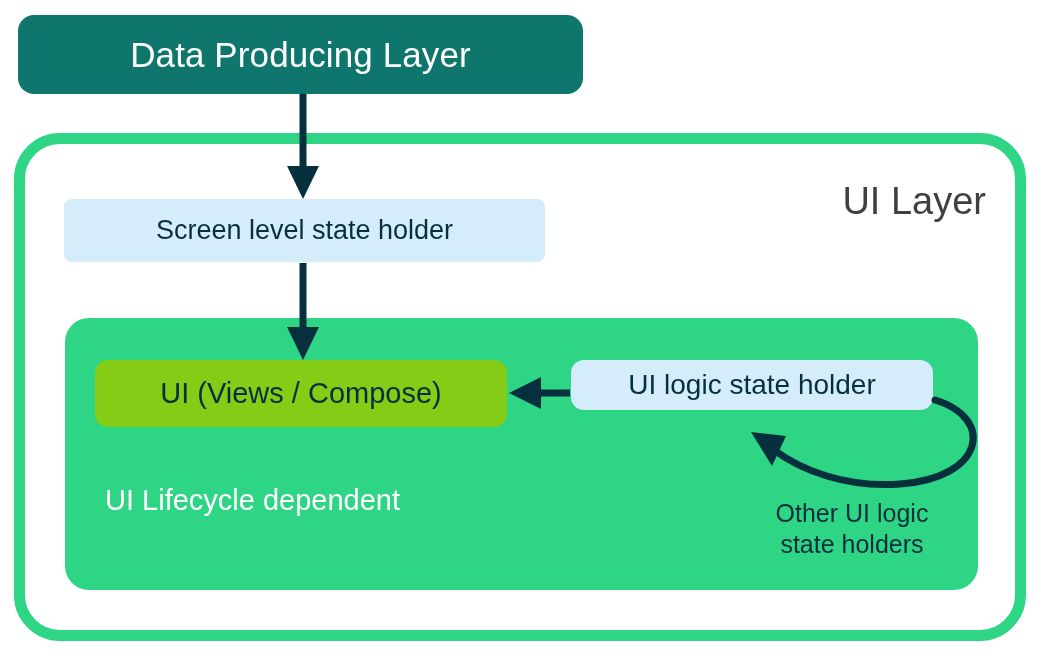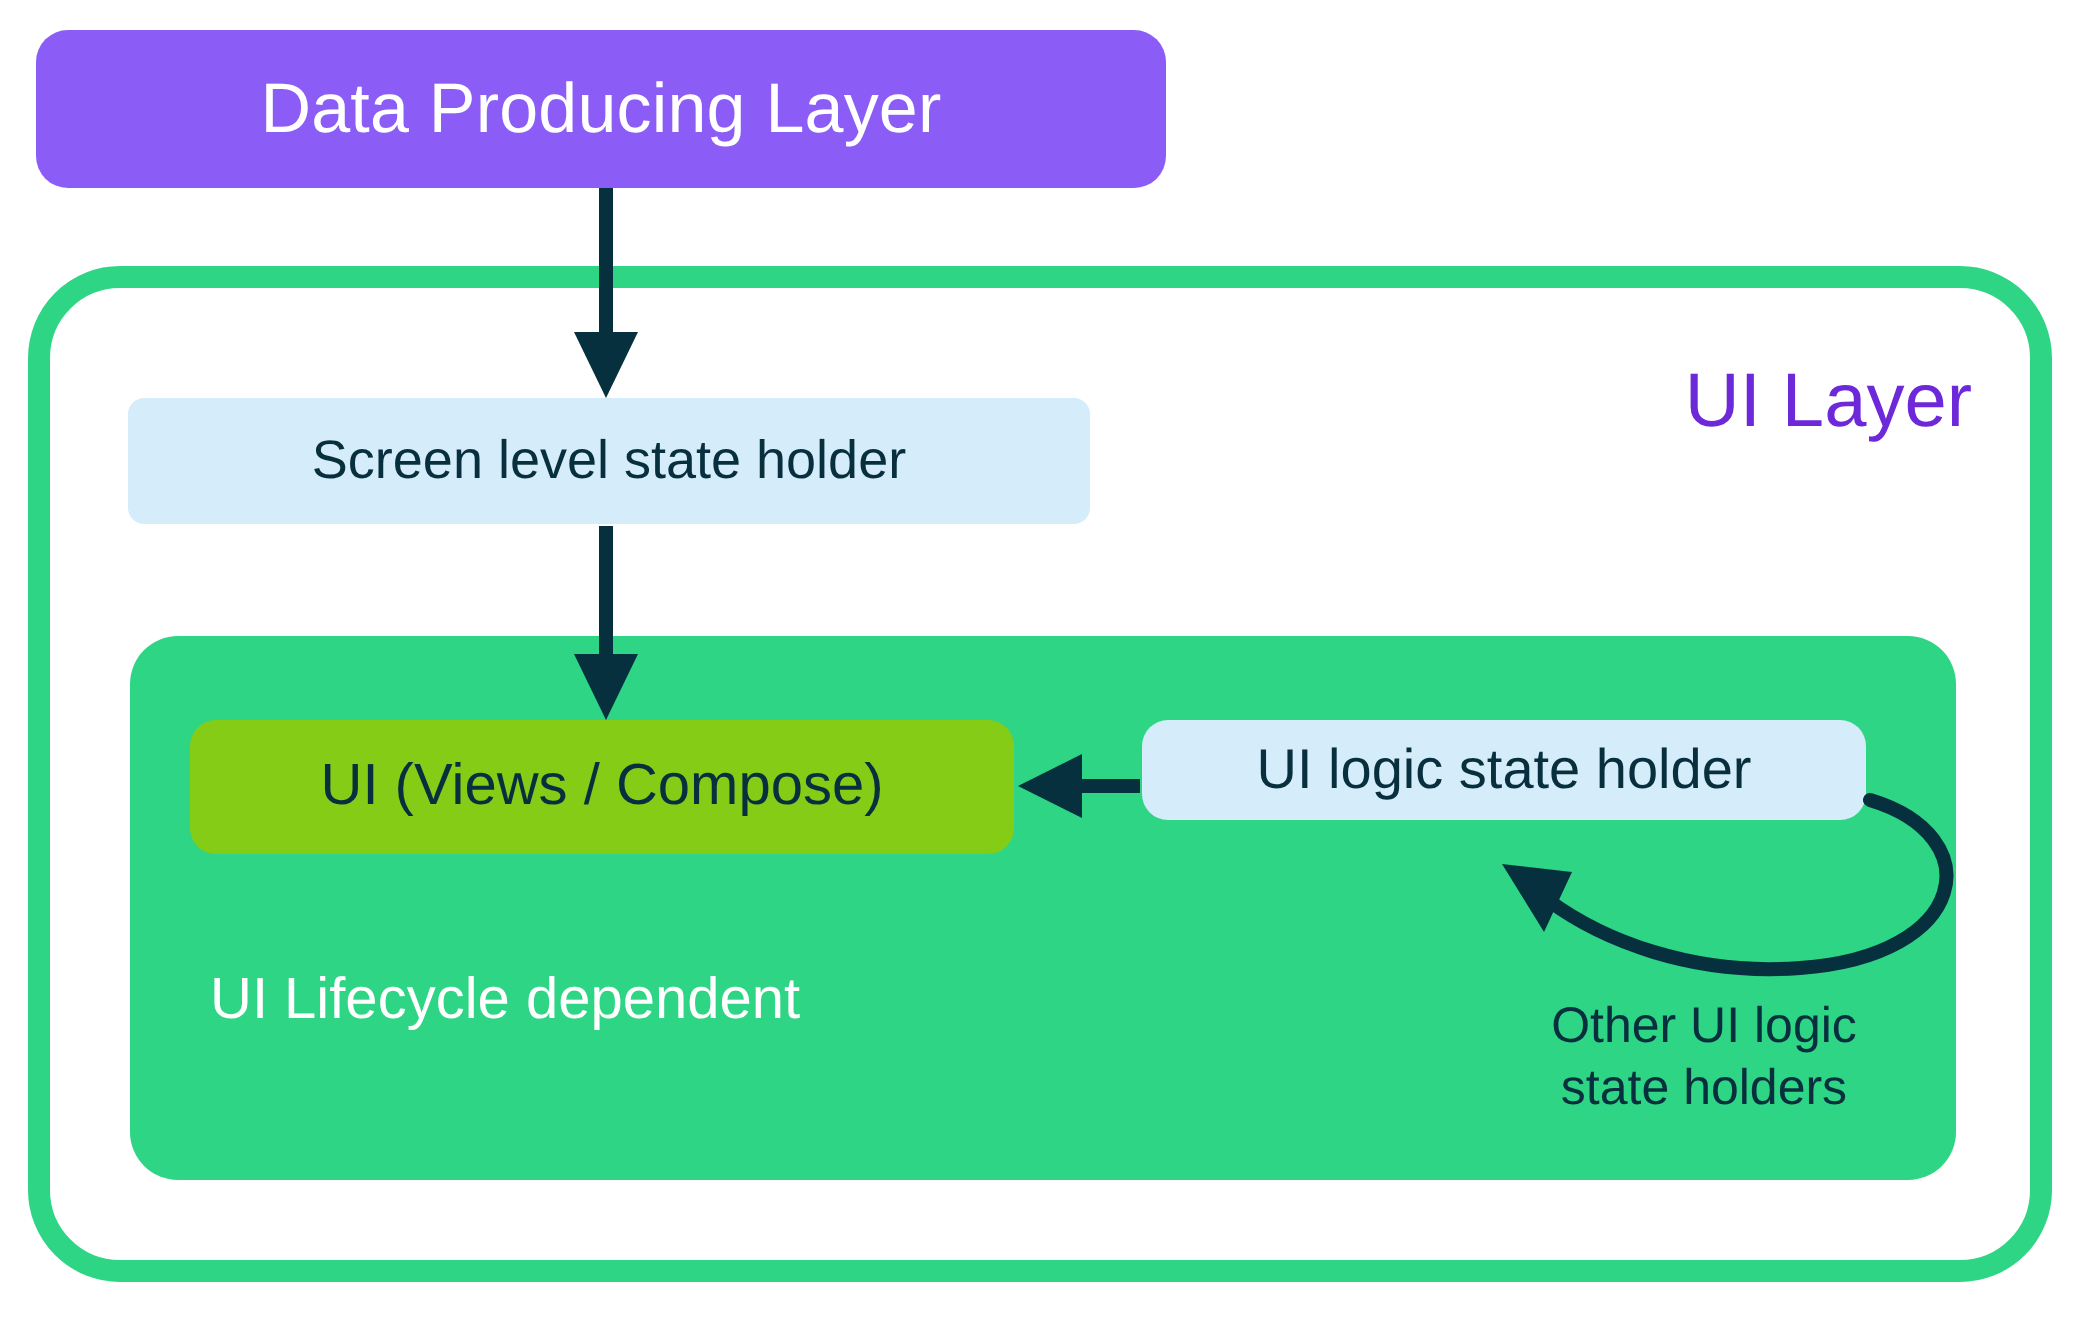--- a/index.html
+++ b/index.html
@@ -20,21 +20,21 @@
     overflow: hidden;
   }
 
   
   .data-producing-layer {
     position: absolute;
     left: 18px;
     top: 15px;
     width: 565px;
     height: 79px;
-    background: #8b5cf6;
+    background: #0f766e;
     border-radius: 16px;
     display: flex;
     align-items: center;
     justify-content: center;
     box-sizing: border-box;
   }
   .data-producing-layer .label {
     color: #ffffff;
     font-size: 35px;
     letter-spacing: 0.1px;
@@ -51,21 +51,21 @@
     height: 508px;
     border: 11px solid #2ed584;
     border-radius: 46px;
     box-sizing: border-box;
     background: transparent;
   }
   .ui-layer-title {
     position: absolute;
     right: 60px;
     top: 182px;
-    color: #6d28d9;
+    color: #404040;
     font-size: 38px;
     line-height: 1;
     white-space: nowrap;
   }
 
   
   .screen-state-holder {
     position: absolute;
     left: 64px;
     top: 199px;

